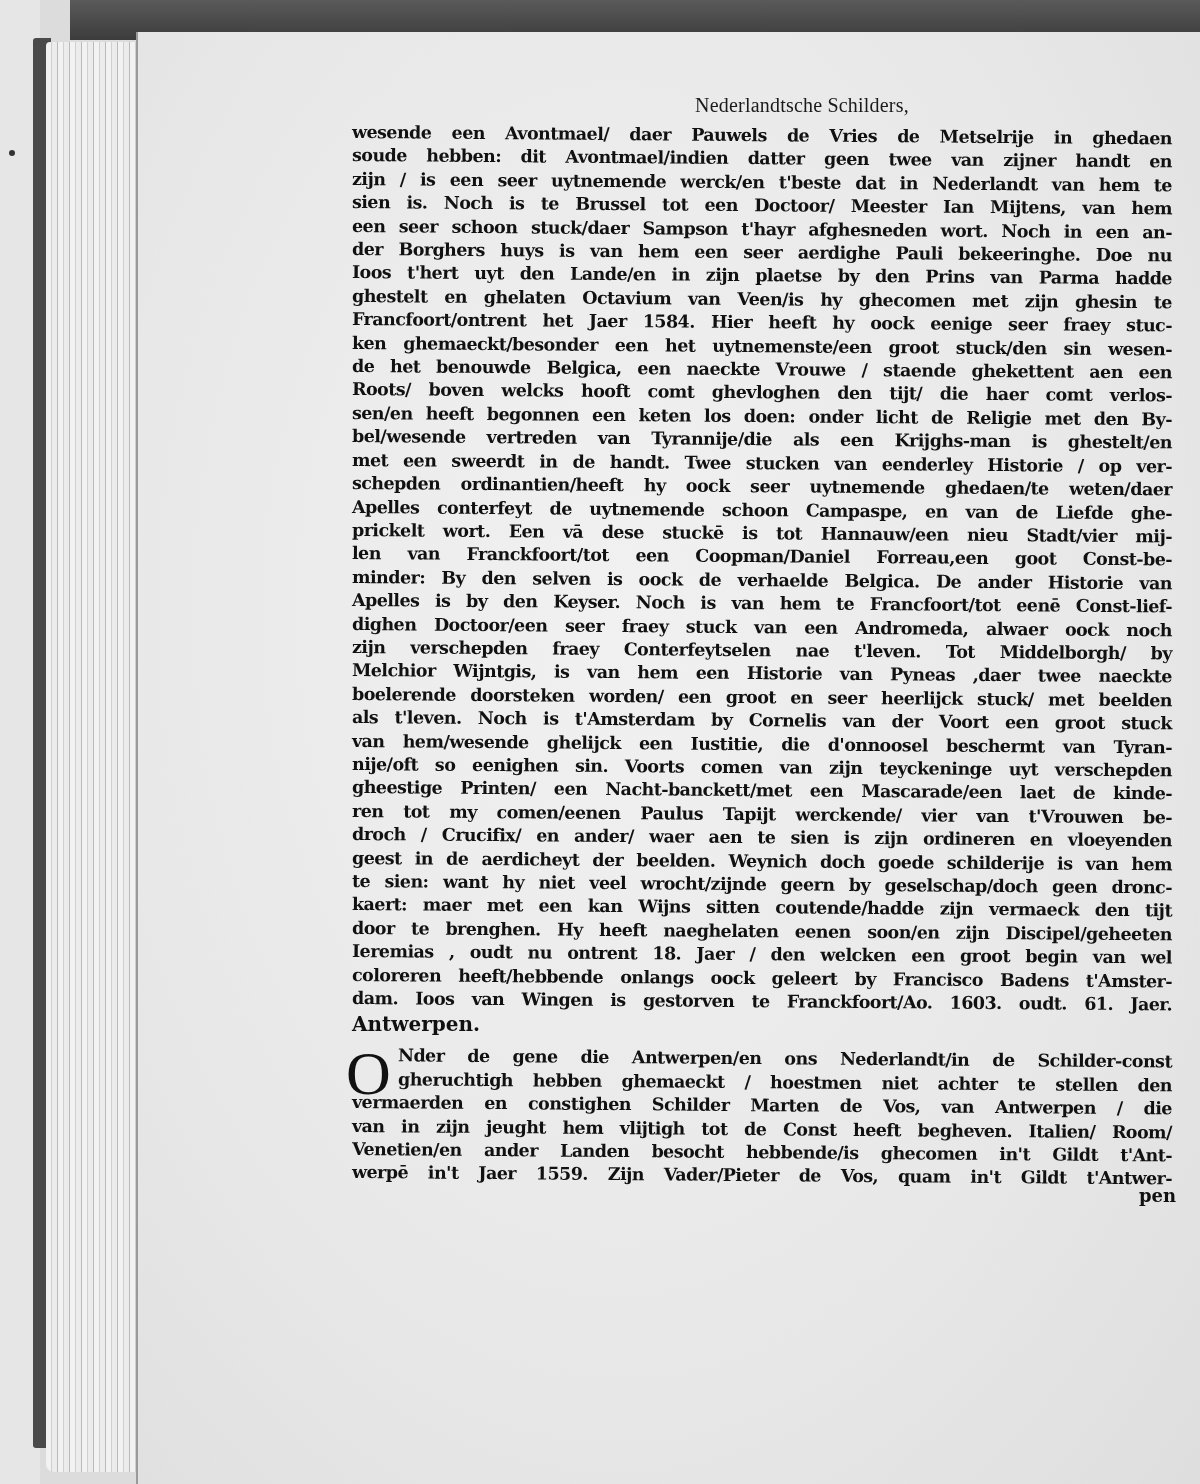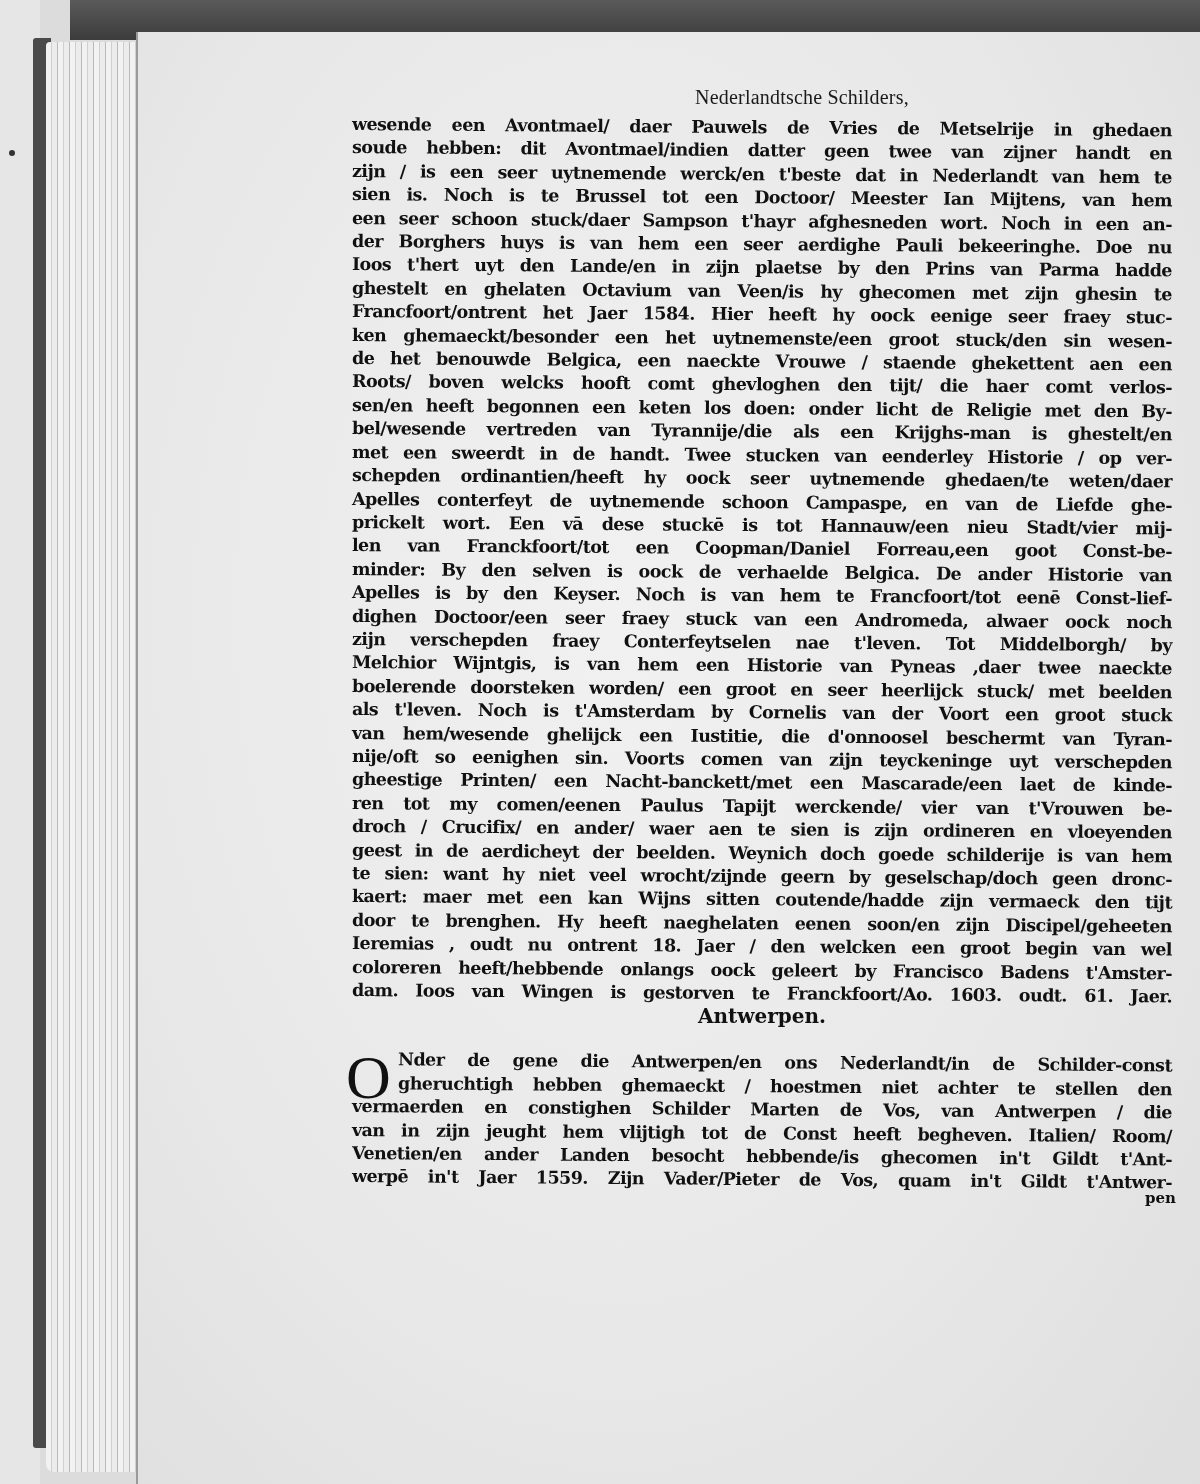--- a/index.html
+++ b/index.html
@@ -26,39 +26,39 @@
     border-radius:4px 0 0 8px;
   }
   .page {
     position:absolute; left:136px; top:32px; width:1064px; height:1452px;
     background:radial-gradient(ellipse at 45% 40%, #f1f1f1 0%, #e8e8e8 60%, #dedede 100%);
     border-left:2px solid #9a9a9a;
   }
   .page-inner { position:absolute; left:214px; top:54px; width:820px; }
   .running-head {
     text-align:center; font-family:"Liberation Serif", serif; font-size:20px;
-    color:#1a1a1a; margin:0 0 4px 80px; letter-spacing:0.2px;
+    color:#1a1a1a; margin:8px 0 4px 80px; letter-spacing:0.2px;
   }
   .line {
     font-family:"DejaVu Serif", serif; font-weight:bold; font-size:17.5px;
     line-height:23.4px; color:#111; white-space:nowrap; letter-spacing:-0.55px;
     text-align:justify; text-align-last:justify; transform:rotate(0.45deg); transform-origin:left center;
   }
   .chapter-title {
     text-align:center; font-family:"DejaVu Serif", serif; font-weight:bold;
     font-size:20px; line-height:28px; color:#111; margin-top:14px; letter-spacing:-0.4px;
   }
-  .chapter-sub { text-align:center; font-weight:bold; font-size:20px; color:#111; line-height:28px; margin-bottom:18px; }
+  .chapter-sub { text-align:left; font-weight:bold; font-size:20px; color:#111; line-height:28px; margin-bottom:6px; }
   .para2 { position:relative; }
   .dropcap {
     position:absolute; left:-6px; top:2px; font-family:"Liberation Serif", serif;
     font-size:62px; line-height:54px; color:#111;
   }
   .indent { padding-left:46px; }
-  .catchword { text-align:right; font-weight:bold; font-size:15px; color:#111; margin-right:-4px; }
+  .catchword { text-align:right; font-weight:bold; font-size:18px; color:#111; margin-right:-4px; }
 </style>
 </head>
 <body>
 
 <div class="backdrop-left"></div>
 <div class="dot"></div>
 <div class="backdrop-top"></div>
 <div class="cover"></div>
 <div class="page-stack"></div>
 

